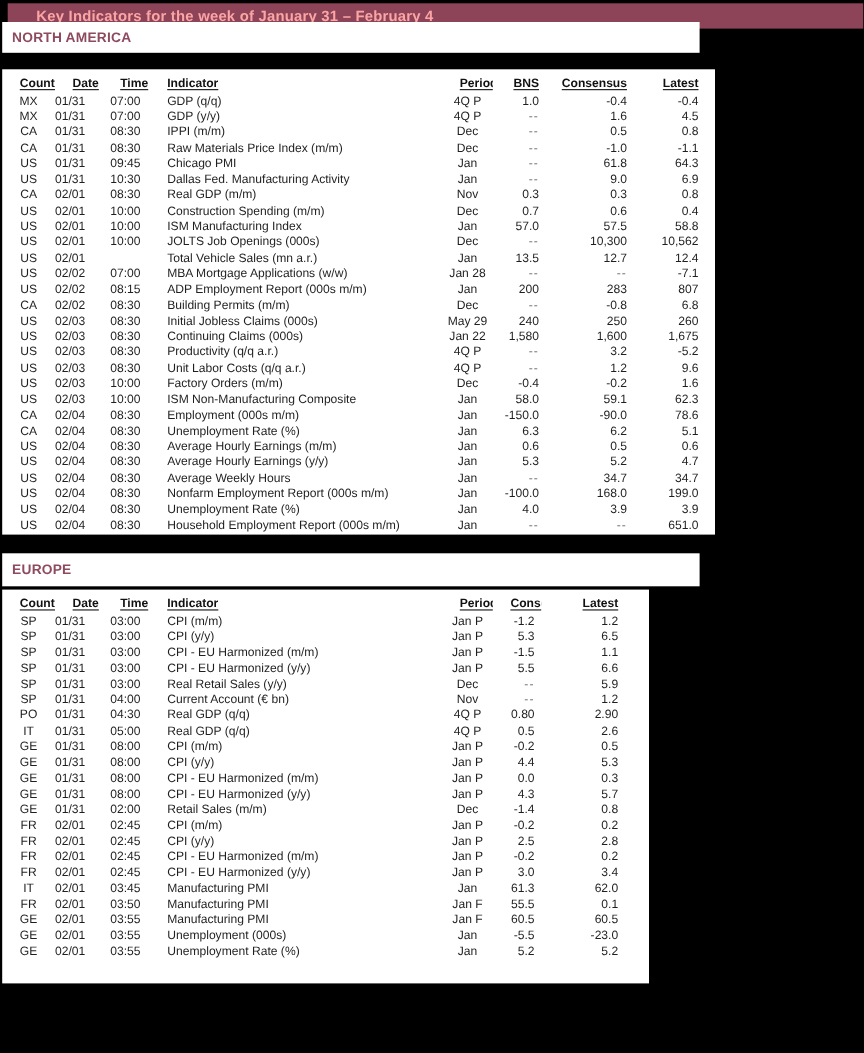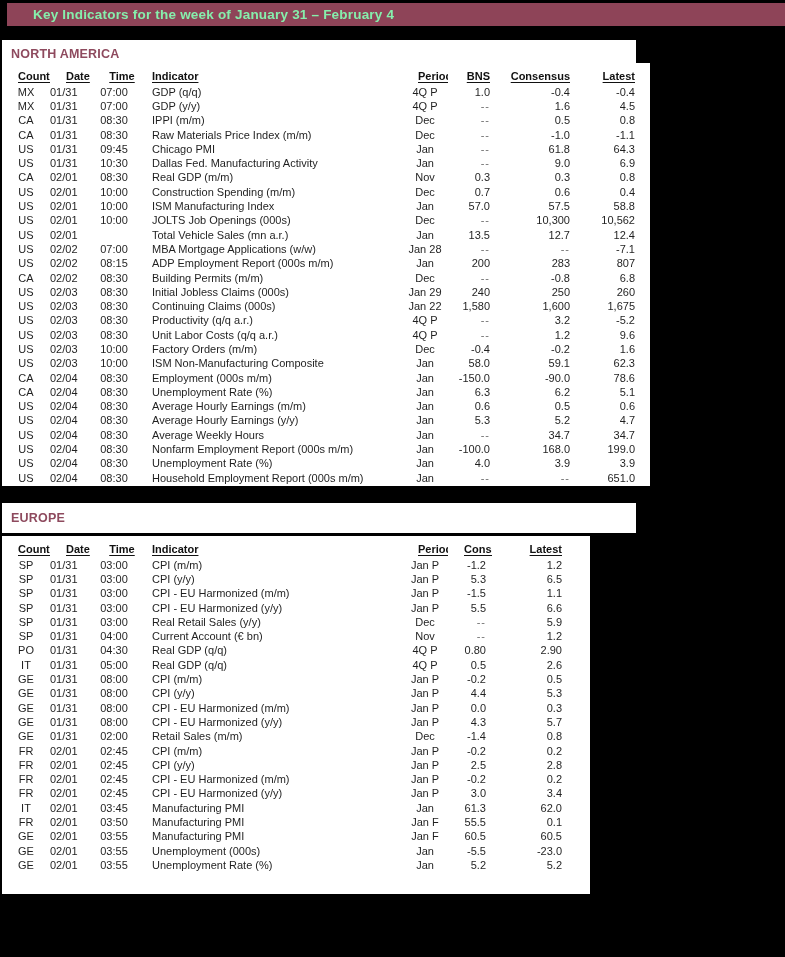--- a/index.html
+++ b/index.html
@@ -8,41 +8,41 @@
     background: #000000;
     font-family: "Liberation Sans", sans-serif;
     position: relative;
     overflow: hidden;
   }
   .title-bar {
     position: absolute;
     left: 7px; top: 3px;
     width: 778px; height: 23px;
     background: #8e4458;
-    color: #86efac;
+    color: #fca5a5;
     font-weight: bold;
     font-size: 13.5px;
     line-height: 23px;
     padding-left: 26px;
     letter-spacing: 0.2px;
   }
   .strip {
     position: absolute;
     left: 2px;
     width: 634px;
     background: #ffffff;
     color: #8e4a5e;
     font-weight: bold;
     font-size: 12.5px;
     letter-spacing: 0.2px;
     display: flex;
     align-items: center;
     padding-left: 9px;
   }
-  .strip-na { top: 40px; height: 28px; }
+  .strip-na { top: 20px; height: 28px; }
   .strip-eu { top: 503px; height: 30px; }
   .panel {
     position: absolute;
     left: 2px;
     background: #ffffff;
     padding-top: 3px;
     overflow: hidden;
   }
   .panel-na { top: 63px; width: 648px; height: 423px; }
   .panel-eu { top: 536px; width: 588px; height: 358px; }
@@ -247,21 +247,21 @@
           <td class="col-period">Dec</td>
           <td class="col-bns dash">--</td>
           <td class="col-cons-na">-0.8</td>
           <td class="col-latest-na">6.8</td>
         </tr>
         <tr>
           <td class="col-country">US</td>
           <td class="col-date">02/03</td>
           <td class="col-time">08:30</td>
           <td class="col-indicator">Initial Jobless Claims (000s)</td>
-          <td class="col-period">Jan 29</td>
+          <td class="col-period">May 29</td>
           <td class="col-bns">240</td>
           <td class="col-cons-na">250</td>
           <td class="col-latest-na">260</td>
         </tr>
         <tr>
           <td class="col-country">US</td>
           <td class="col-date">02/03</td>
           <td class="col-time">08:30</td>
           <td class="col-indicator">Continuing Claims (000s)</td>
           <td class="col-period">Jan 22</td>

